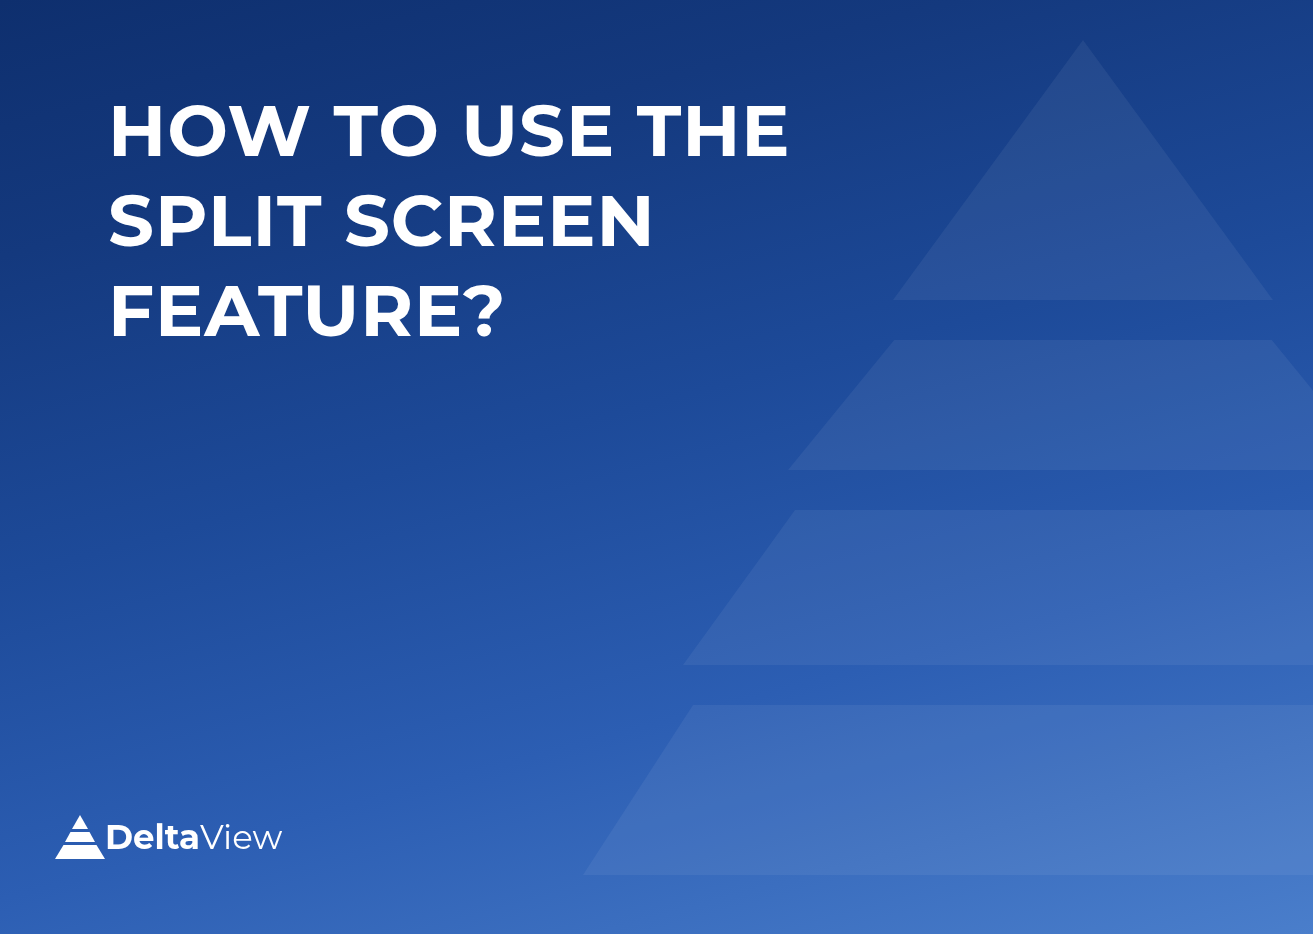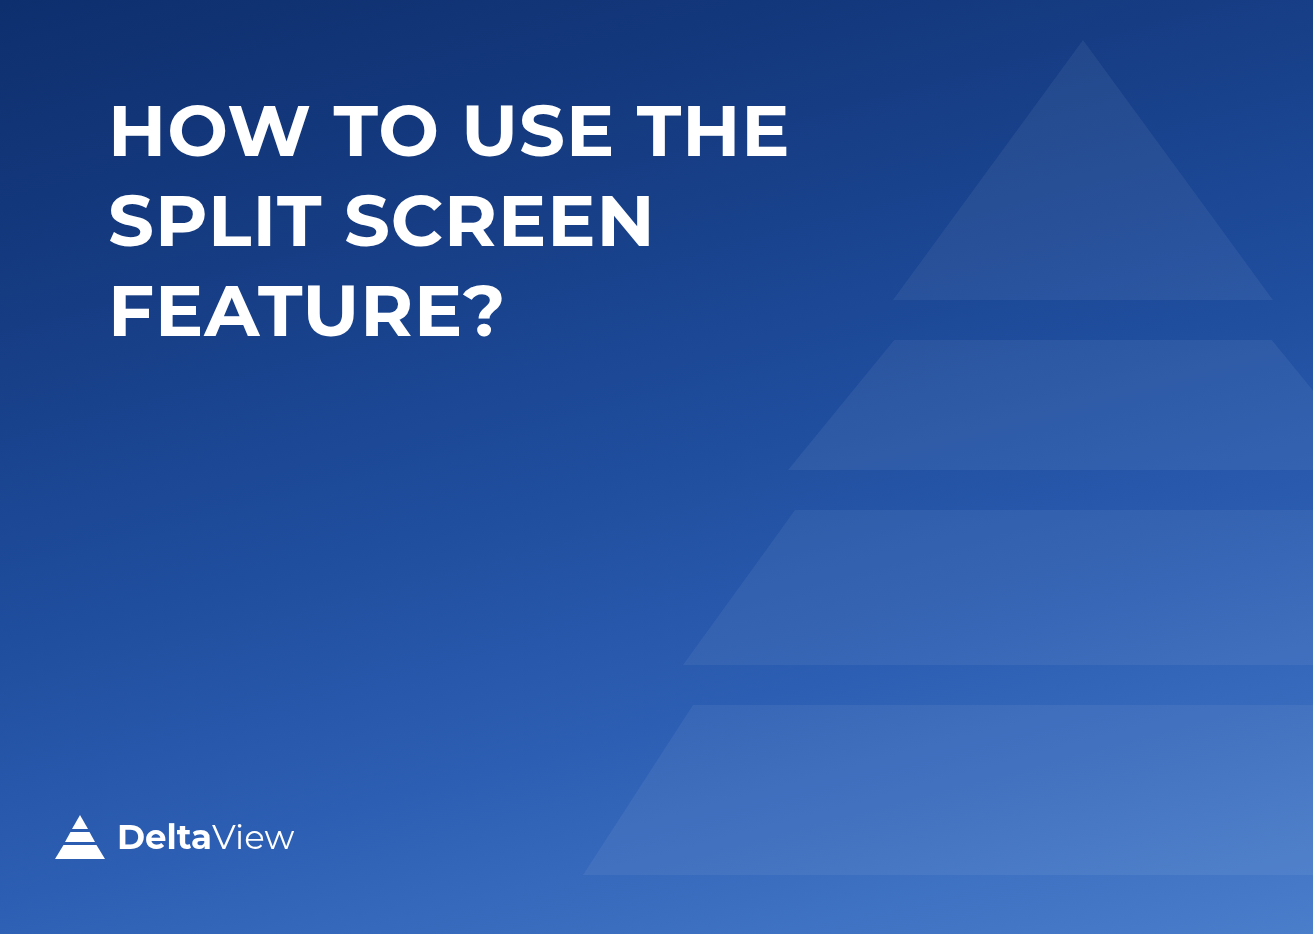--- a/index.html
+++ b/index.html
@@ -65,21 +65,20 @@
     max-width: 900px;
     font-family: 'Montserrat', 'Segoe UI', Arial, sans-serif;
     margin-left: 40px;
   }
   .brand {
     position: absolute;
     bottom: 75px;
     left: 55px;
     display: flex;
     align-items: center;
-    gap: 12px;
     color: #ffffff;
   }
   .brand-logo {
     width: 50px;
     height: 44px;
     position: relative;
   }
   .brand-logo svg { display: block; }
   .brand-text {
     font-size: 34px;

